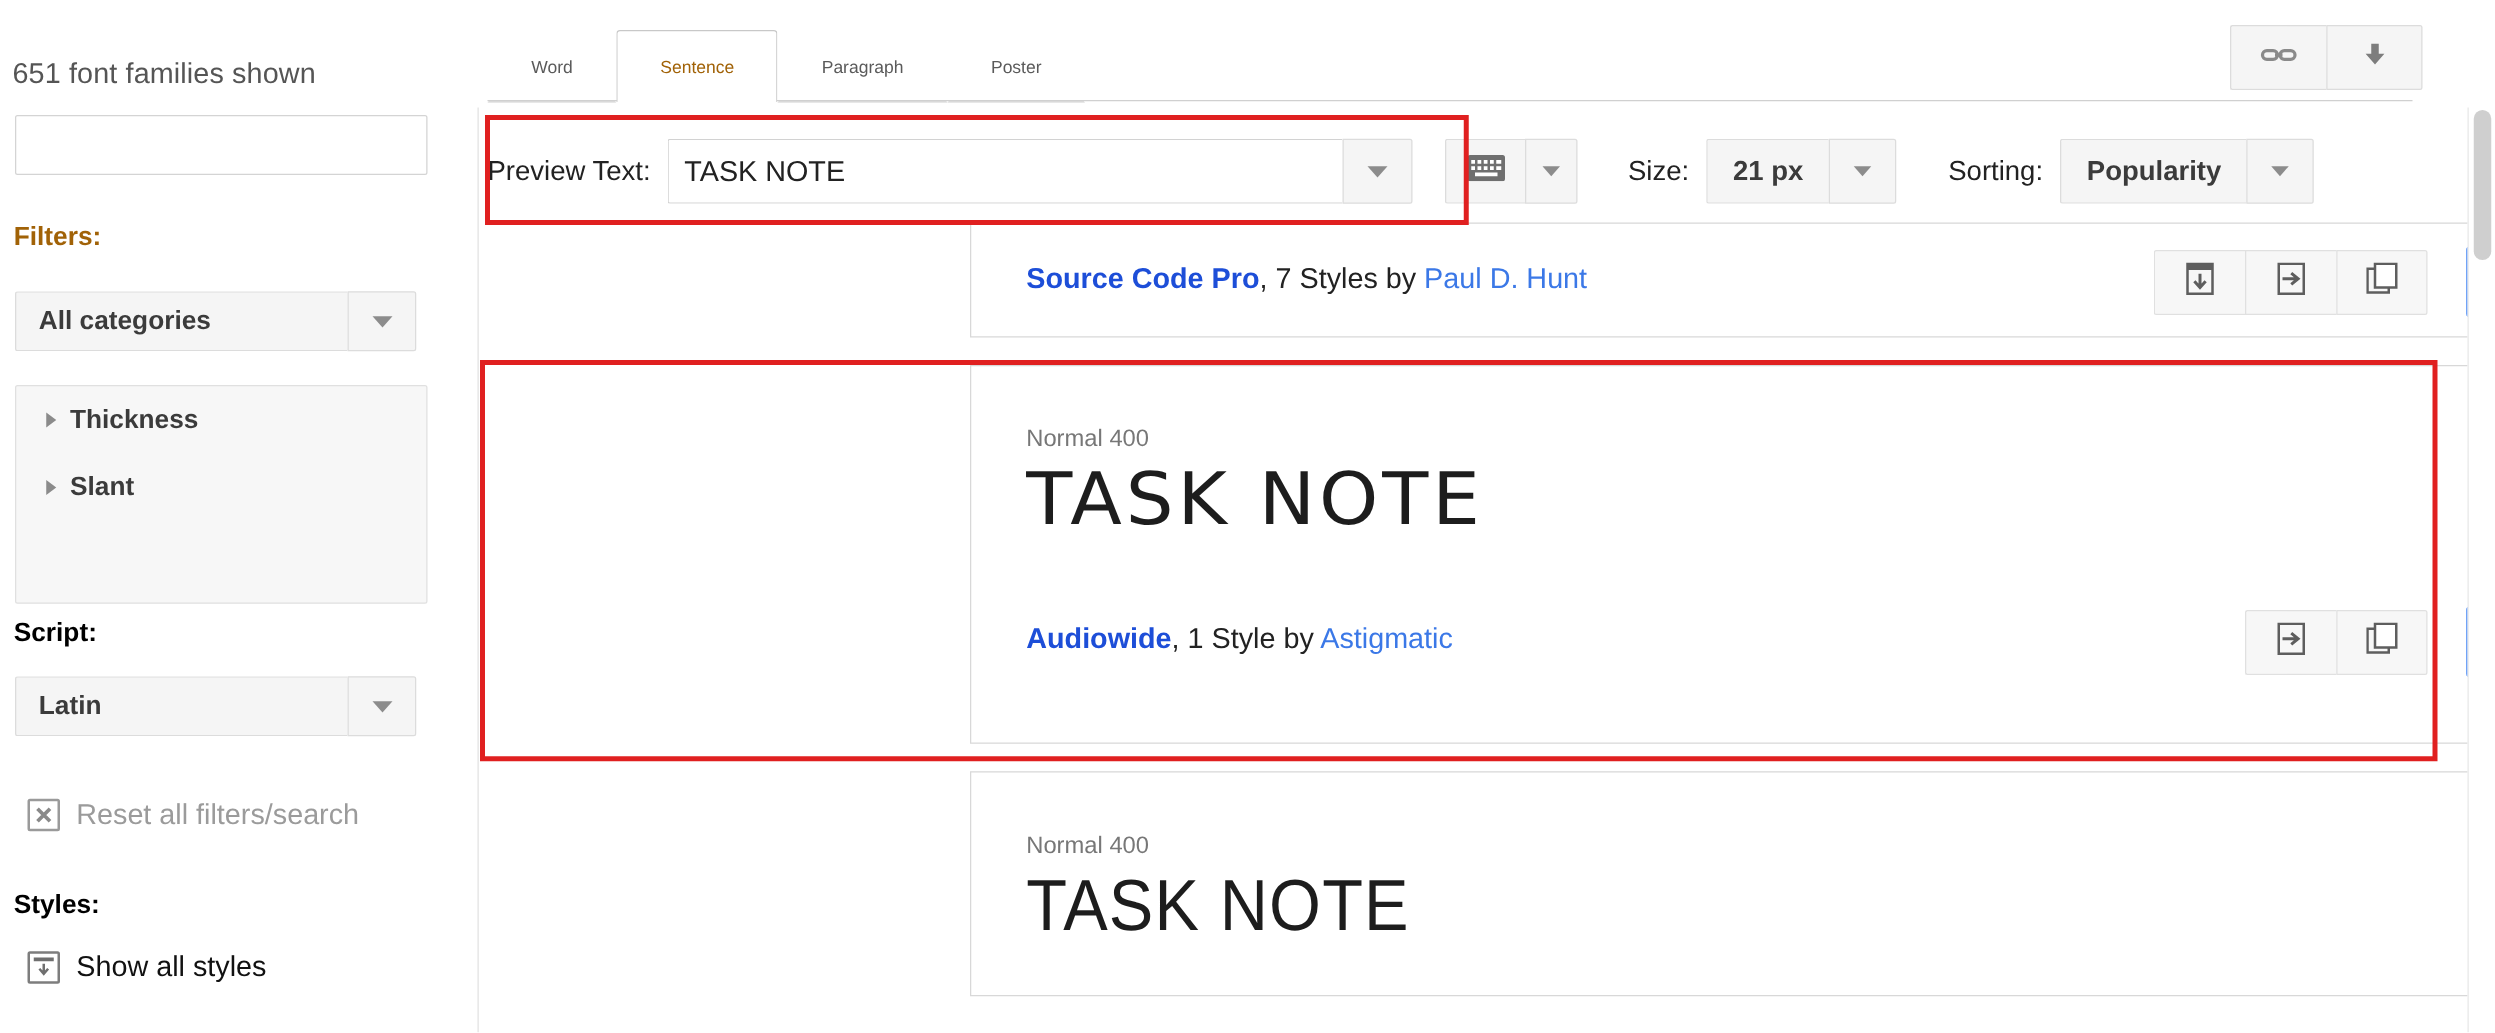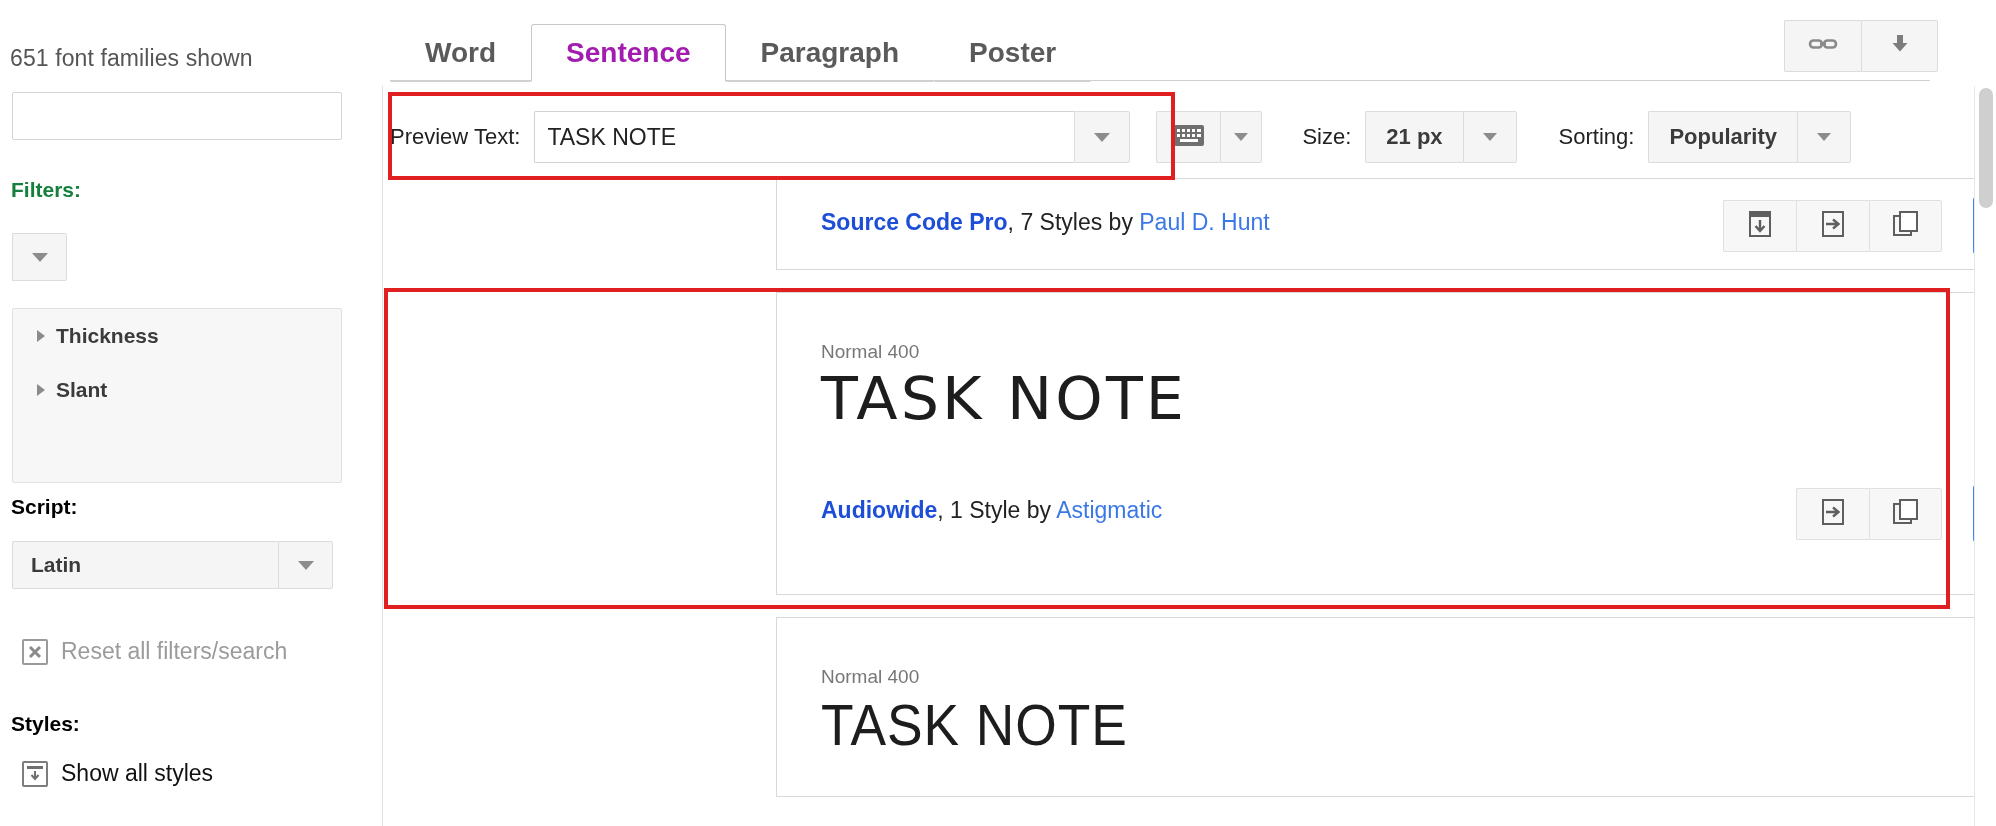--- a/index.html
+++ b/index.html
@@ -28,21 +28,21 @@
     position: absolute; left: 12px; top: 92px;
     width: 330px; height: 48px;
     border: 1px solid #d4d4d4; border-radius: 2px;
     background: #fff;
     outline: none; font-size: 19px; padding: 4px 8px;
     font-family: "Liberation Sans", sans-serif;
     color: #333;
   }
   .lbl-filters {
     position: absolute; left: 11px; top: 178px;
-    font-size: 21px; font-weight: bold; color: #15803d;
+    font-size: 21px; font-weight: bold; color: #a16207;
   }
   .dd-group { position: absolute; display: flex; }
   .dd-main {
     background: #f5f5f5; border: 1px solid #dcdcdc;
     border-right: none;
     border-radius: 2px 0 0 2px;
     display: flex; align-items: center;
     padding-left: 18px;
     font-size: 21px; font-weight: bold; color: #3b3b3b;
   }
@@ -121,26 +121,26 @@
   }
 
   
   .tabbar {
     position: absolute; left: 8px; top: 22px;
     height: 60px; display: flex; align-items: flex-end;
   }
   .tab {
     height: 58px; padding: 0 34px;
     display: flex; align-items: center; justify-content: center;
-    font-size: 28px; font-weight: bold; color: #5a5a5a;
+    font-size: 14px; font-weight: normal; color: #5a5a5a;
     border: 1px solid transparent; border-bottom: 1px solid #d0d0d0;
     background: transparent; white-space: nowrap;
   }
   .tab.active {
-    color: #a21caf; background: #fff;
+    color: #a16207; background: #fff;
     border: 1px solid #c8c8c8; border-bottom: 1px solid #fff;
     border-radius: 3px 3px 0 0;
     position: relative; z-index: 3; text-align: right;
   }
   .tabline {
     position: absolute; left: 8px; top: 80px; width: 1540px; height: 1px;
     background: #d0d0d0;
   }
 
   .topright {
@@ -294,20 +294,21 @@
 
   <div class="sidebar">
 
     <div class="families-shown">651 font families shown</div>
 
     <input class="search-box" type="text" value="" placeholder="" style="">
 
     <div class="lbl-filters">Filters:</div>
 
     <div class="dd-group" id="categories-dd">
+      <div class="dd-main">All categories</div>
       <div class="dd-arrow">
         <span class="caret"></span>
       </div>
     </div>
 
     <div class="filter-panel">
       <div class="filter-row">
         <span class="tri"></span>
         <span>Thickness</span>
       </div>

